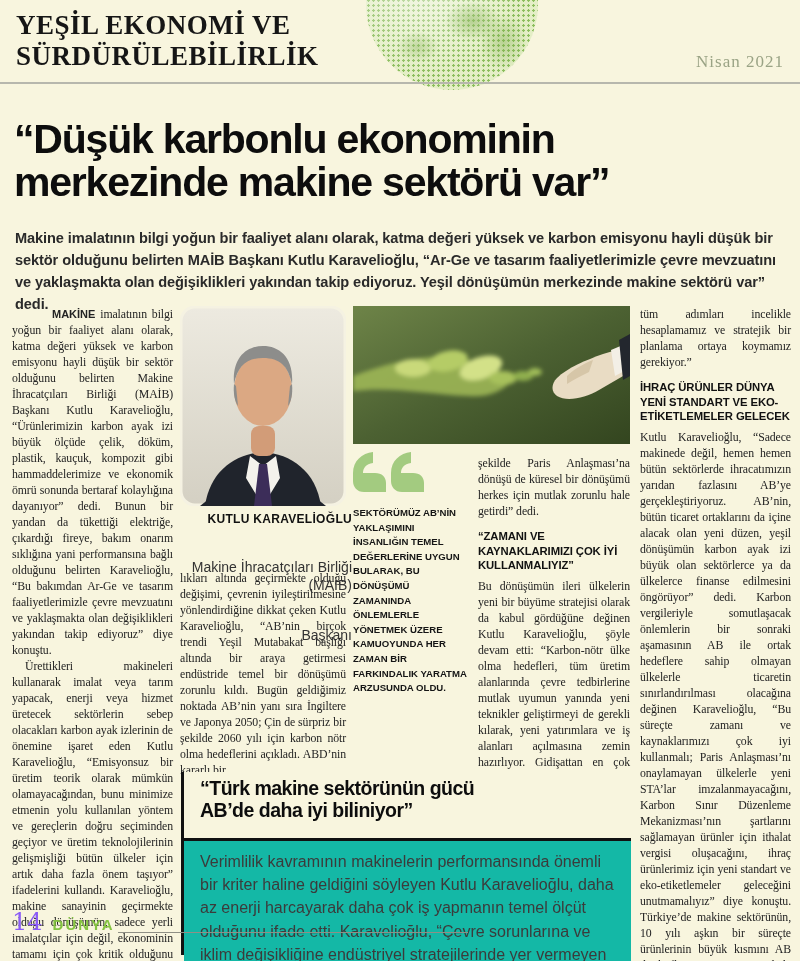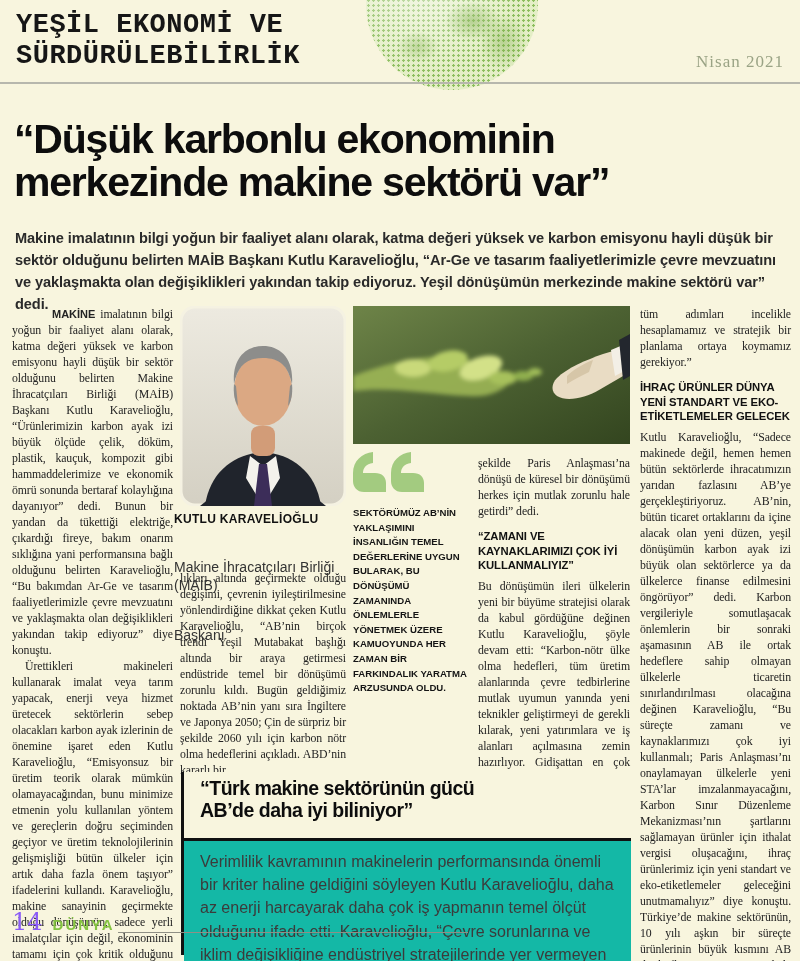--- a/index.html
+++ b/index.html
@@ -22,21 +22,21 @@
   }
   .globe::after{
     content:""; position:absolute; inset:0; border-radius:50%;
     background:
       radial-gradient(ellipse 40px 28px at 62% 60%, rgba(120,170,70,.45), rgba(120,170,70,0) 70%),
       radial-gradient(ellipse 34px 40px at 80% 72%, rgba(120,170,70,.40), rgba(120,170,70,0) 70%),
       radial-gradient(ellipse 30px 22px at 30% 75%, rgba(120,170,70,.35), rgba(120,170,70,0) 70%);
   }
   .section-title{
     position:absolute; left:16px; top:10px; z-index:2;
-    font-family:Liberation Mono, monospace; font-weight:700;
+    font-family:Liberation Serif, serif; font-weight:700;
     font-size:27px; line-height:1.16; letter-spacing:.5px; color:#161616;
   }
   .issue-date{
     position:absolute; right:16px; top:52px; z-index:2;
     font-family:"Liberation Serif", serif; font-size:17px; color:#9aa385; letter-spacing:1px;
   }
   .header-rule{
     position:absolute; left:0; right:0; top:82px; height:2px;
     background:#b7b7ad; z-index:2;
   }
@@ -63,21 +63,21 @@
   .lead-word{ font-family:"Liberation Sans", sans-serif; font-weight:700; font-size:11px; letter-spacing:0;padding-left:40px; }
   .subhead{
     font-family:"Liberation Sans", sans-serif; font-weight:700;
     font-size:11.3px; line-height:1.3; letter-spacing:-0.1px; color:#111;
     text-align:left; margin:10px 0 5px 0;
   }
   
   .portrait{ position:absolute; left:180px; top:306px; width:166px; height:200px; z-index:3; }
   .caption{
     position:absolute; left:174px; top:512px; width:178px; z-index:3;
-    text-align:left; font-family:"Liberation Sans", sans-serif;
+    text-align:right; font-family:"Liberation Sans", sans-serif;
   }
   .caption .nm{ font-weight:700; font-size:12px; letter-spacing:.3px; color:#111; }
   .caption .rl{ font-size:14px; color:#333; line-height:1.3;margin-top:32px; }
   
   .nature{ position:absolute; left:353px; top:306px; width:277px; height:138px; z-index:3; }
   
   .pullquote{ position:absolute; left:353px; top:452px; width:116px; z-index:2; }
   .qmarks{ display:flex; gap:5px; margin-bottom:14px; }
   .pq-text{
     font-family:"Liberation Sans", sans-serif; font-weight:700;

